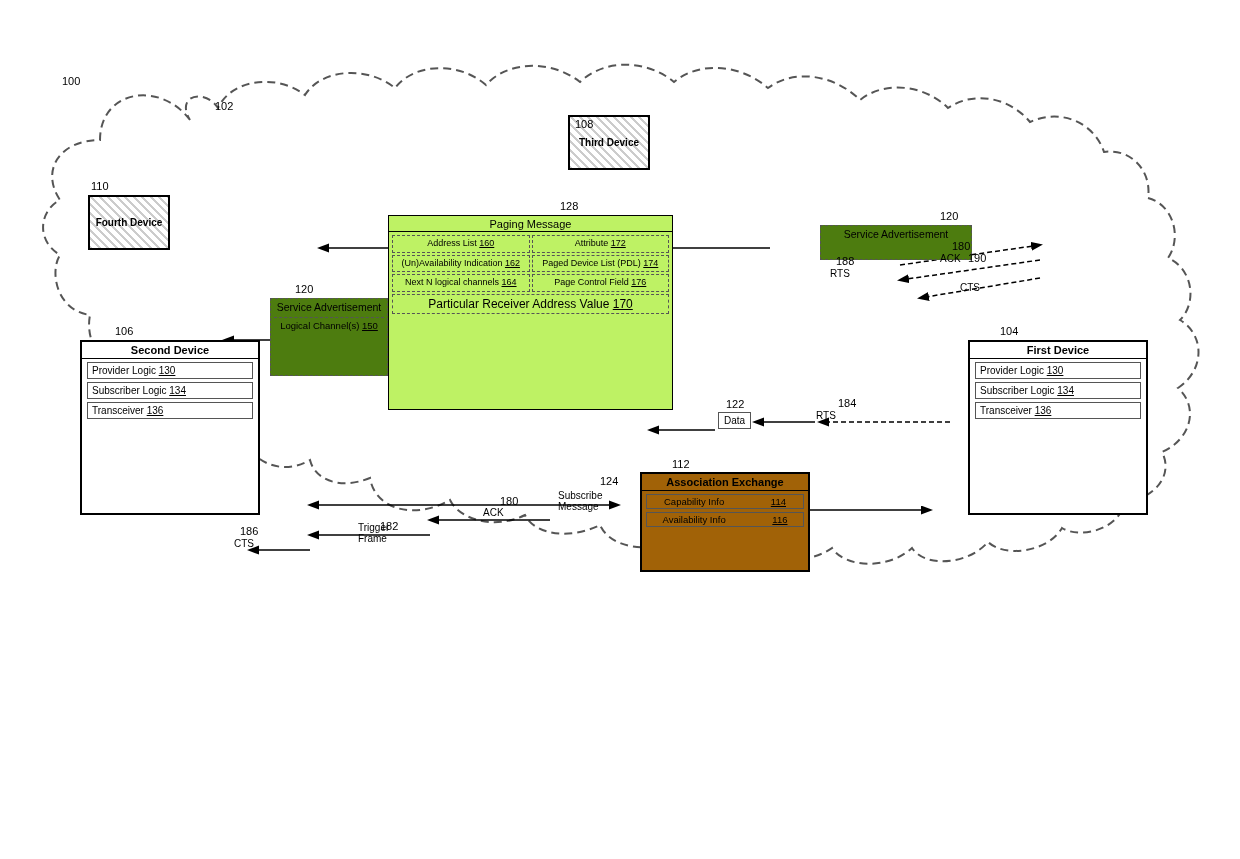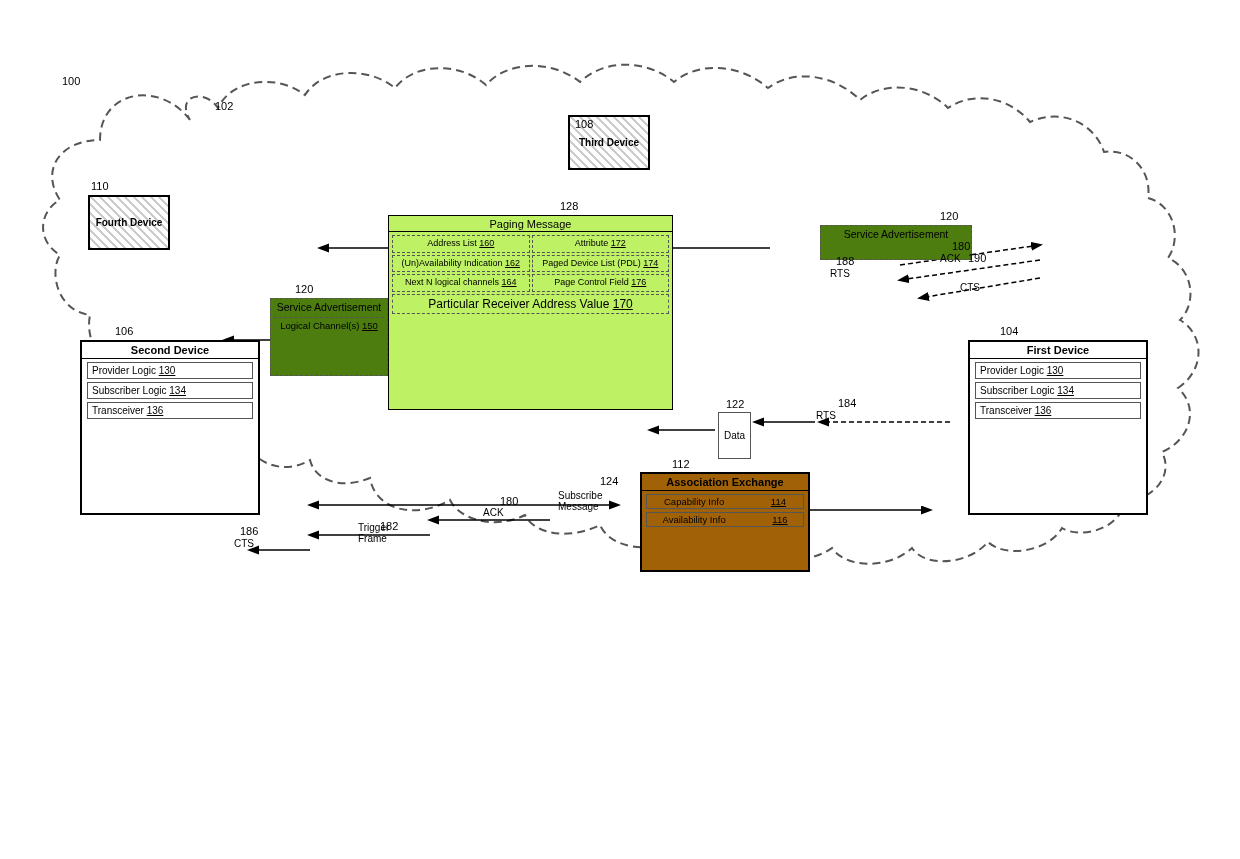--- a/index.html
+++ b/index.html
@@ -126,21 +126,21 @@
       font-size: 9.5px;
       text-align: center;
     }
     .assoc-inner u { text-decoration: underline; margin-left: 44px; }
     .small-box {
       position: absolute;
       border: 1.5px solid #555;
       background: #fff;
       font-size: 10px;
       text-align: center;
-      padding: 17px 5px;
+      padding: 2px 5px;
       white-space: nowrap;
     }
     .arrow-label {
       position: absolute;
       font-size: 10px;
       font-family: Arial, sans-serif;
       color: #000;
       white-space: nowrap;
     }
     .ref-num {

